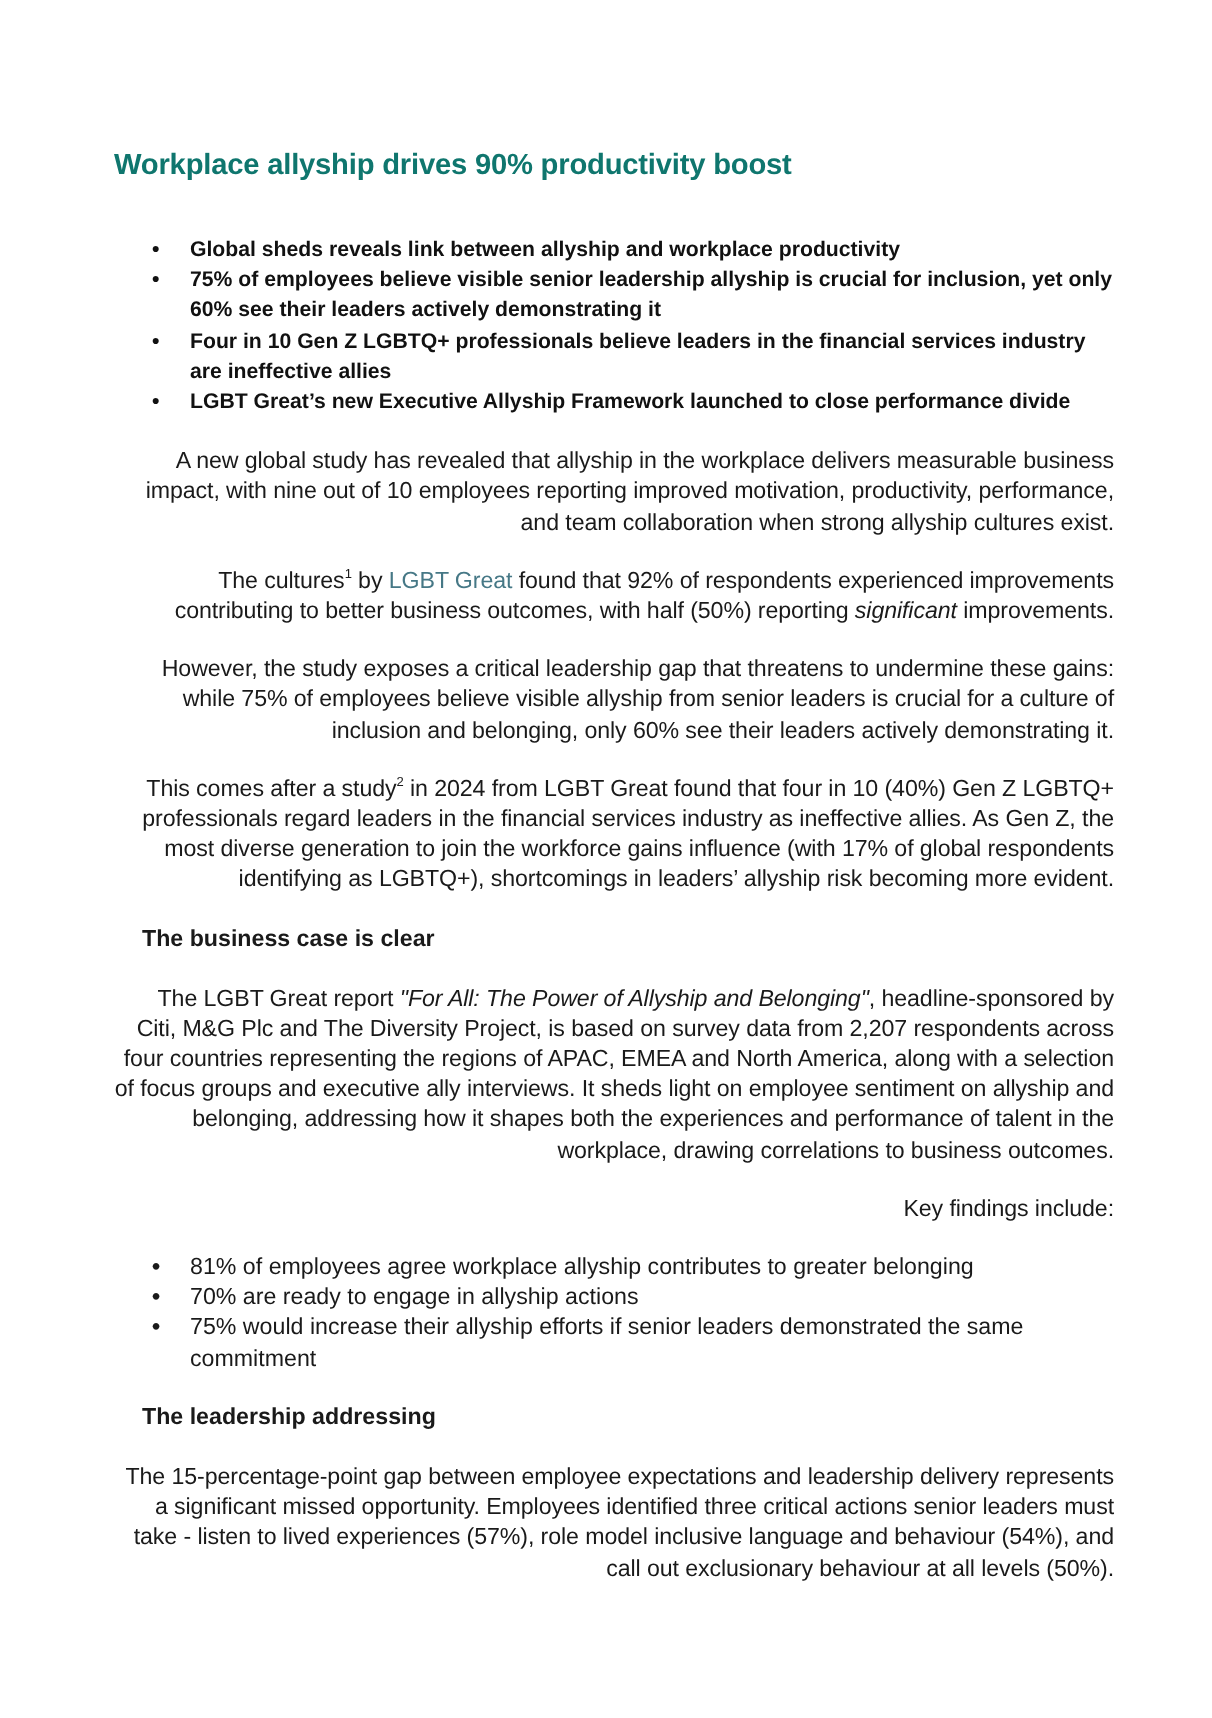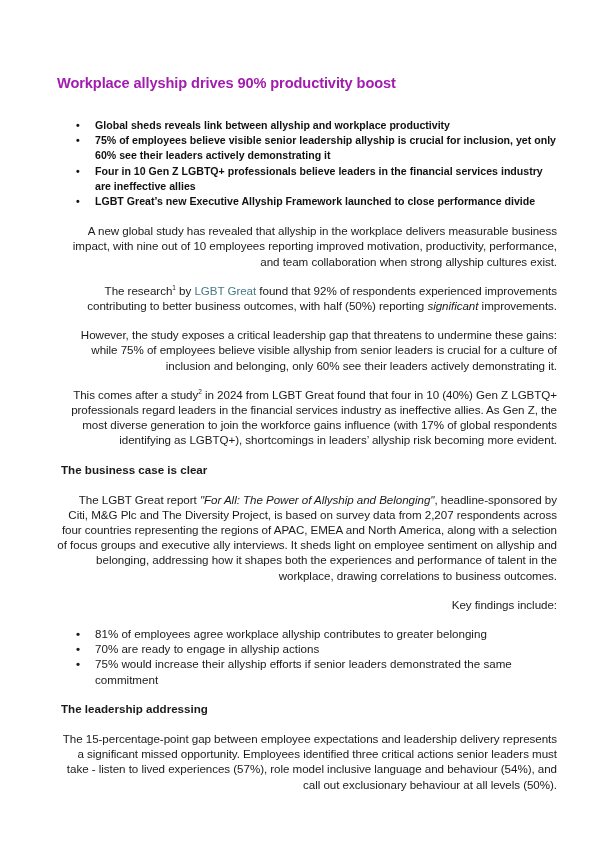--- a/index.html
+++ b/index.html
@@ -20,21 +20,21 @@
       left: 57px;
       top: 74px;
       width: 500px;
     }
     .title {
       font-size: 14.6px;
       font-weight: bold;
       letter-spacing: -0.1px;
       margin: 0 0 26px 0;
       line-height: 18px;
-      color: #a21caf;
+      color: #0f766e;
     }
     .highlights {
       list-style: none;
       margin: 0 0 14px 0;
       padding: 0;
     }
     .highlights li {
       position: relative;
       padding-left: 38px;
       font-size: 10.6px;
@@ -61,21 +61,21 @@
     }
     sup {
       font-size: 6.5px;
       vertical-align: super;
       line-height: 0;
     }
     .subhead {
       font-size: 11.6px;
       font-weight: bold;
       line-height: 15px;
-      margin: 0 0 15px 4px;
+      margin: 0 0 15px 14px;
     }
     .findings {
       list-style: none;
       margin: 0 0 14px 0;
       padding: 0;
     }
     .findings li {
       position: relative;
       padding-left: 38px;
       font-size: 11.6px;
@@ -105,21 +105,21 @@
       <span>Four in 10 Gen Z LGBTQ+ professionals believe leaders in the financial services industry are ineffective allies</span>
     </li>
     <li>
       <span class="bullet">•</span>
       <span>LGBT Great’s new Executive Allyship Framework launched to close performance divide</span>
     </li>
   </ul>
 
   <p class="body">A new global study has revealed that allyship in the workplace delivers measurable business impact, with nine out of 10 employees reporting improved motivation, productivity, performance, and team collaboration when strong allyship cultures exist.</p>
 
-  <p class="body"><span>The research</span><sup>1</sup><span> by </span><a class="link">LGBT Great</a><span> found that 92% of respondents experienced improvements contributing to better business outcomes, with half (50%) reporting </span><em>significant</em><span> improvements.</span></p>
+  <p class="body"><span>The cultures</span><sup>1</sup><span> by </span><a class="link">LGBT Great</a><span> found that 92% of respondents experienced improvements contributing to better business outcomes, with half (50%) reporting </span><em>significant</em><span> improvements.</span></p>
 
   <p class="body">However, the study exposes a critical leadership gap that threatens to undermine these gains: while 75% of employees believe visible allyship from senior leaders is crucial for a culture of inclusion and belonging, only 60% see their leaders actively demonstrating it.</p>
 
   <p class="body"><span>This comes after a study</span><sup>2</sup><span> in 2024 from LGBT Great found that four in 10 (40%) Gen Z LGBTQ+ professionals regard leaders in the financial services industry as ineffective allies. As Gen Z, the most diverse generation to join the workforce gains influence (with 17% of global respondents identifying as LGBTQ+), shortcomings in leaders’ allyship risk becoming more evident.</span></p>
 
   <h2 class="subhead">The business case is clear</h2>
 
   <p class="body"><span>The LGBT Great report </span><em>"For All: The Power of Allyship and Belonging"</em><span>, headline-sponsored by Citi, M&amp;G Plc and The Diversity Project, is based on survey data from 2,207 respondents across four countries representing the regions of APAC, EMEA and North America, along with a selection of focus groups and executive ally interviews. It sheds light on employee sentiment on allyship and belonging, addressing how it shapes both the experiences and performance of talent in the workplace, drawing correlations to business outcomes.</span></p>
 
   <p class="body">Key findings include:</p>

